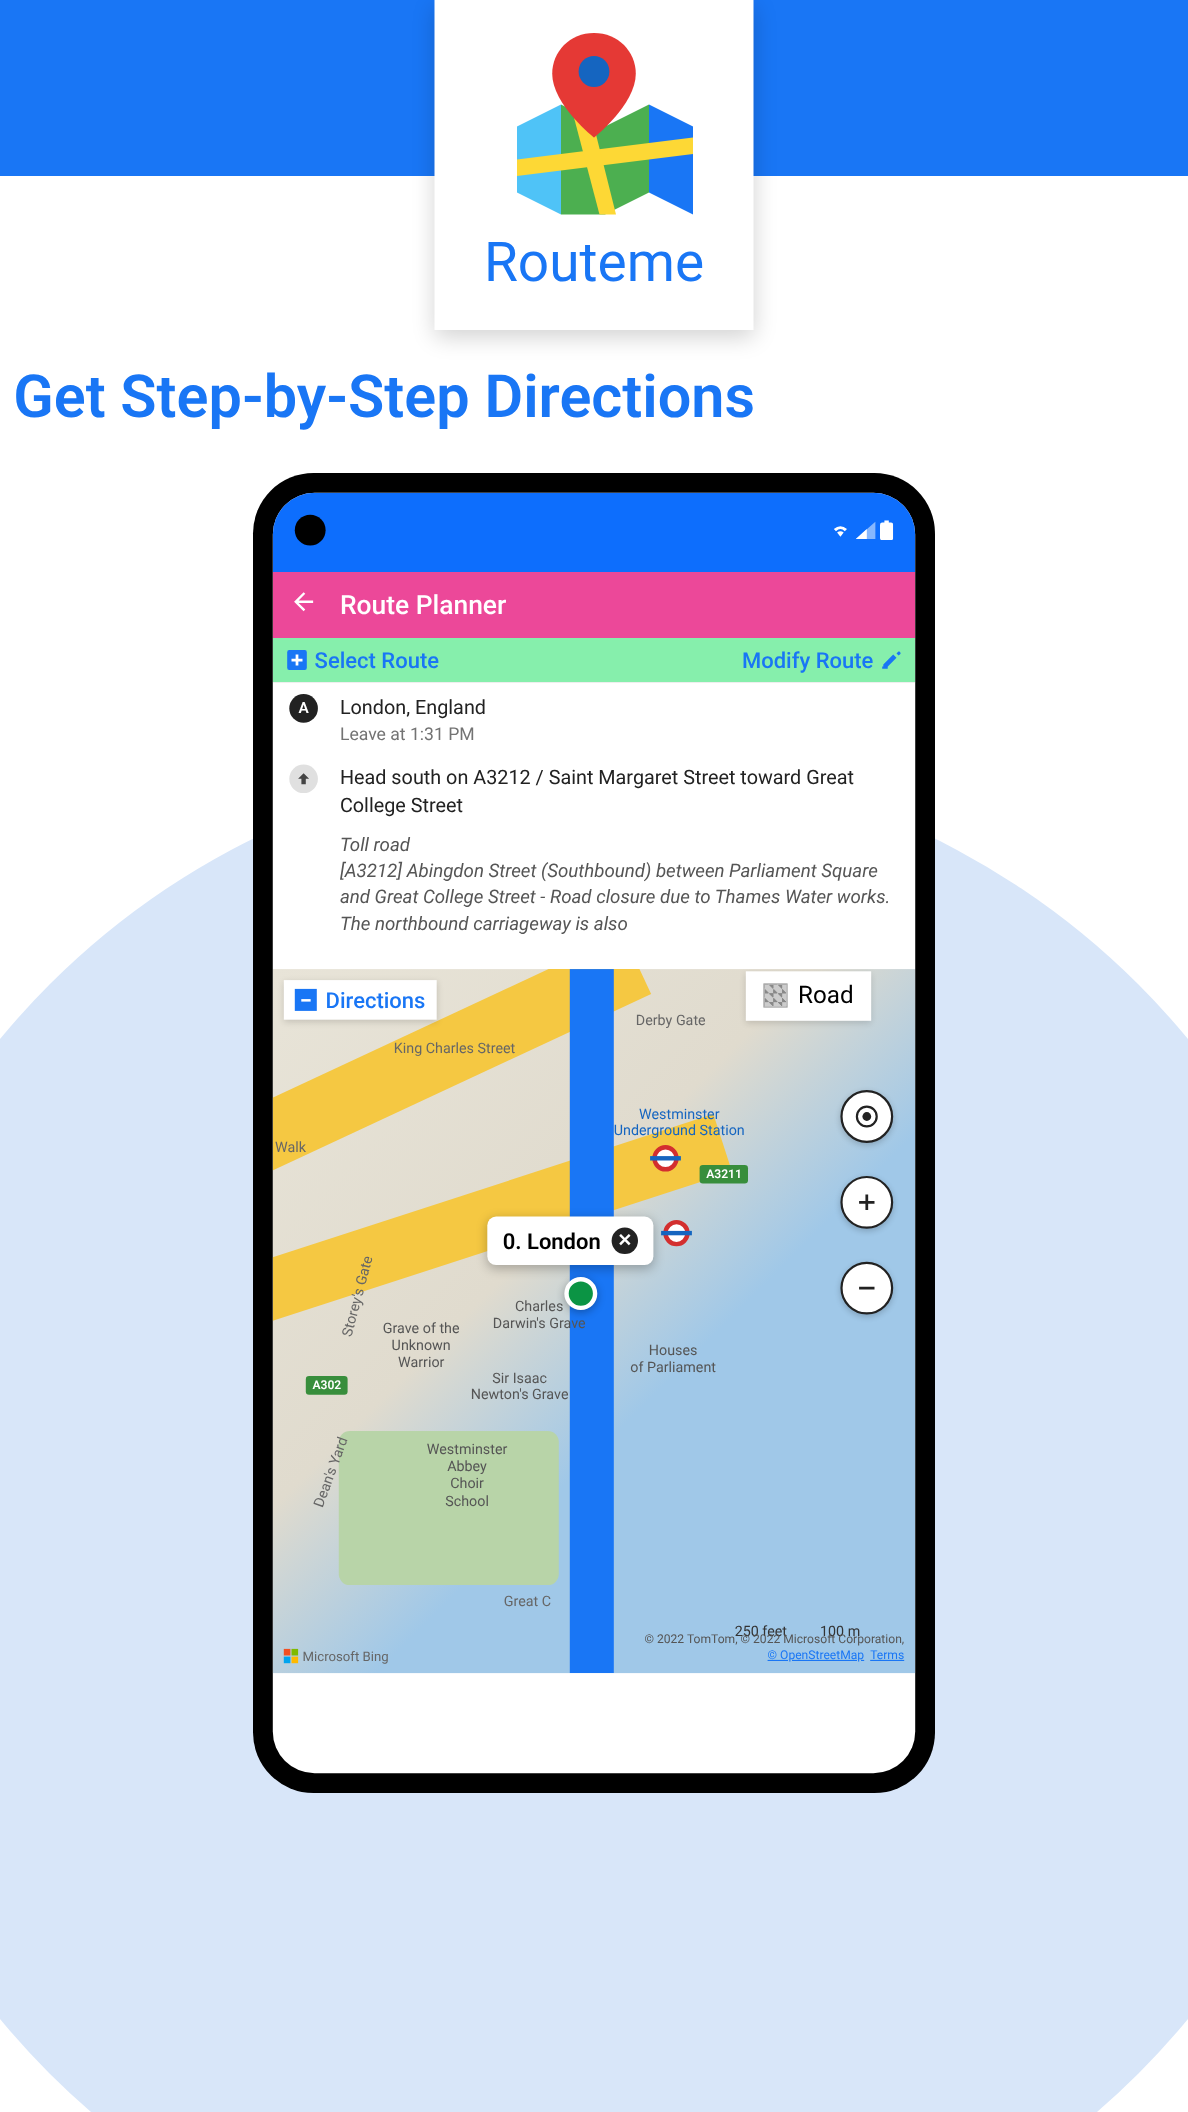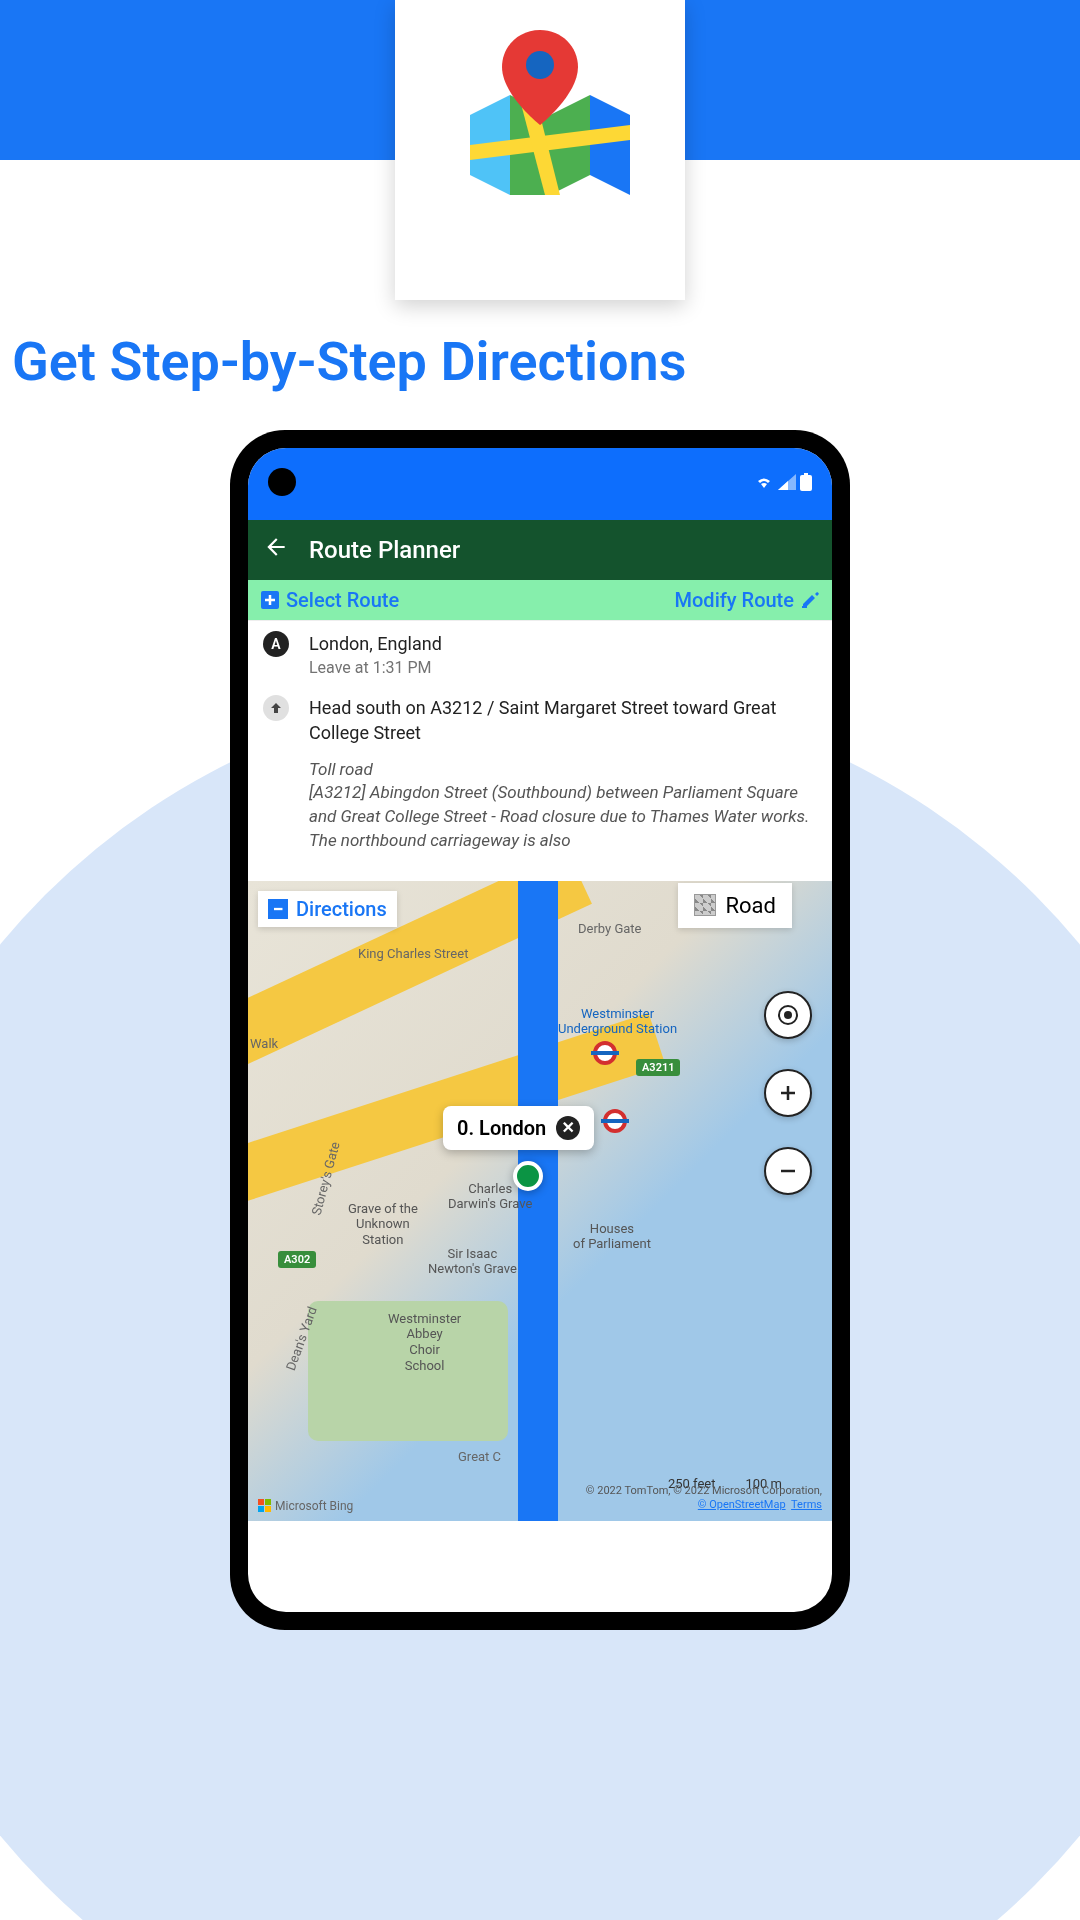--- a/index.html
+++ b/index.html
@@ -112,21 +112,21 @@
 }
 
 .status-icons {
   display: flex;
   gap: 4px;
   align-items: center;
 }
 
 .app-bar {
   height: 60px;
-  background: #14532d;
+  background: #ec4899;
   display: flex;
   align-items: center;
   padding: 0 15px;
   gap: 20px;
 }
 
 .back-arrow {
   color: #fff;
   font-size: 28px;
 }
@@ -476,20 +476,21 @@
       <polygon points="110,100 150,80 150,160 110,180" fill="#4caf50"></polygon>
       <polygon points="150,80 190,100 190,180 150,160" fill="#1976f5"></polygon>
 
       <polygon points="30,130 190,110 190,125 30,145" fill="#fdd835"></polygon>
       <polygon points="95,80 120,180 105,180 80,85" fill="#fdd835"></polygon>
 
       <path d="M100 15 C78 15 62 32 62 52 C62 80 100 110 100 110 C100 110 138 80 138 52 C138 32 122 15 100 15 Z" fill="#e53935"></path>
       <circle cx="100" cy="50" r="14" fill="#1565c0"></circle>
     </svg>
   </div>
+  <div class="logo-text">Routeme</div>
 </div>
 
 <div class="tagline">Get Step-by-Step Directions</div>
 
 <div class="bg-circle"></div>
 
 <div class="phone">
   <div class="camera"></div>
   <div class="phone-screen">
 
@@ -579,21 +580,21 @@
       <div class="map-street-label" style="top:155px;left:2px">Walk</div>
       <div class="map-street-label" style="top:40px;left:330px">Derby Gate</div>
       <div class="map-street-label" style="top:290px;left:40px;transform:rotate(-75deg)">Storey's Gate</div>
       <div class="map-street-label" style="top:450px;left:20px;transform:rotate(-70deg)">Dean's Yard</div>
       <div class="map-street-label" style="top:568px;left:210px">Great C</div>
 
       <div class="map-poi-label" style="top:125px;left:310px;color:#1565c0;white-space:pre">Westminster
 Underground Station</div>
       <div class="map-poi-label" style="top:320px;left:100px;white-space:pre">Grave of the
 Unknown
-Station</div>
+Warrior</div>
       <div class="map-poi-label" style="top:300px;left:200px;white-space:pre">Charles
 Darwin's Grave</div>
       <div class="map-poi-label" style="top:365px;left:180px;white-space:pre">Sir Isaac
 Newton's Grave</div>
       <div class="map-poi-label" style="top:340px;left:325px;white-space:pre">Houses
 of Parliament</div>
       <div class="map-poi-label" style="top:430px;left:140px;white-space:pre">Westminster
 Abbey
 Choir
 School</div>

